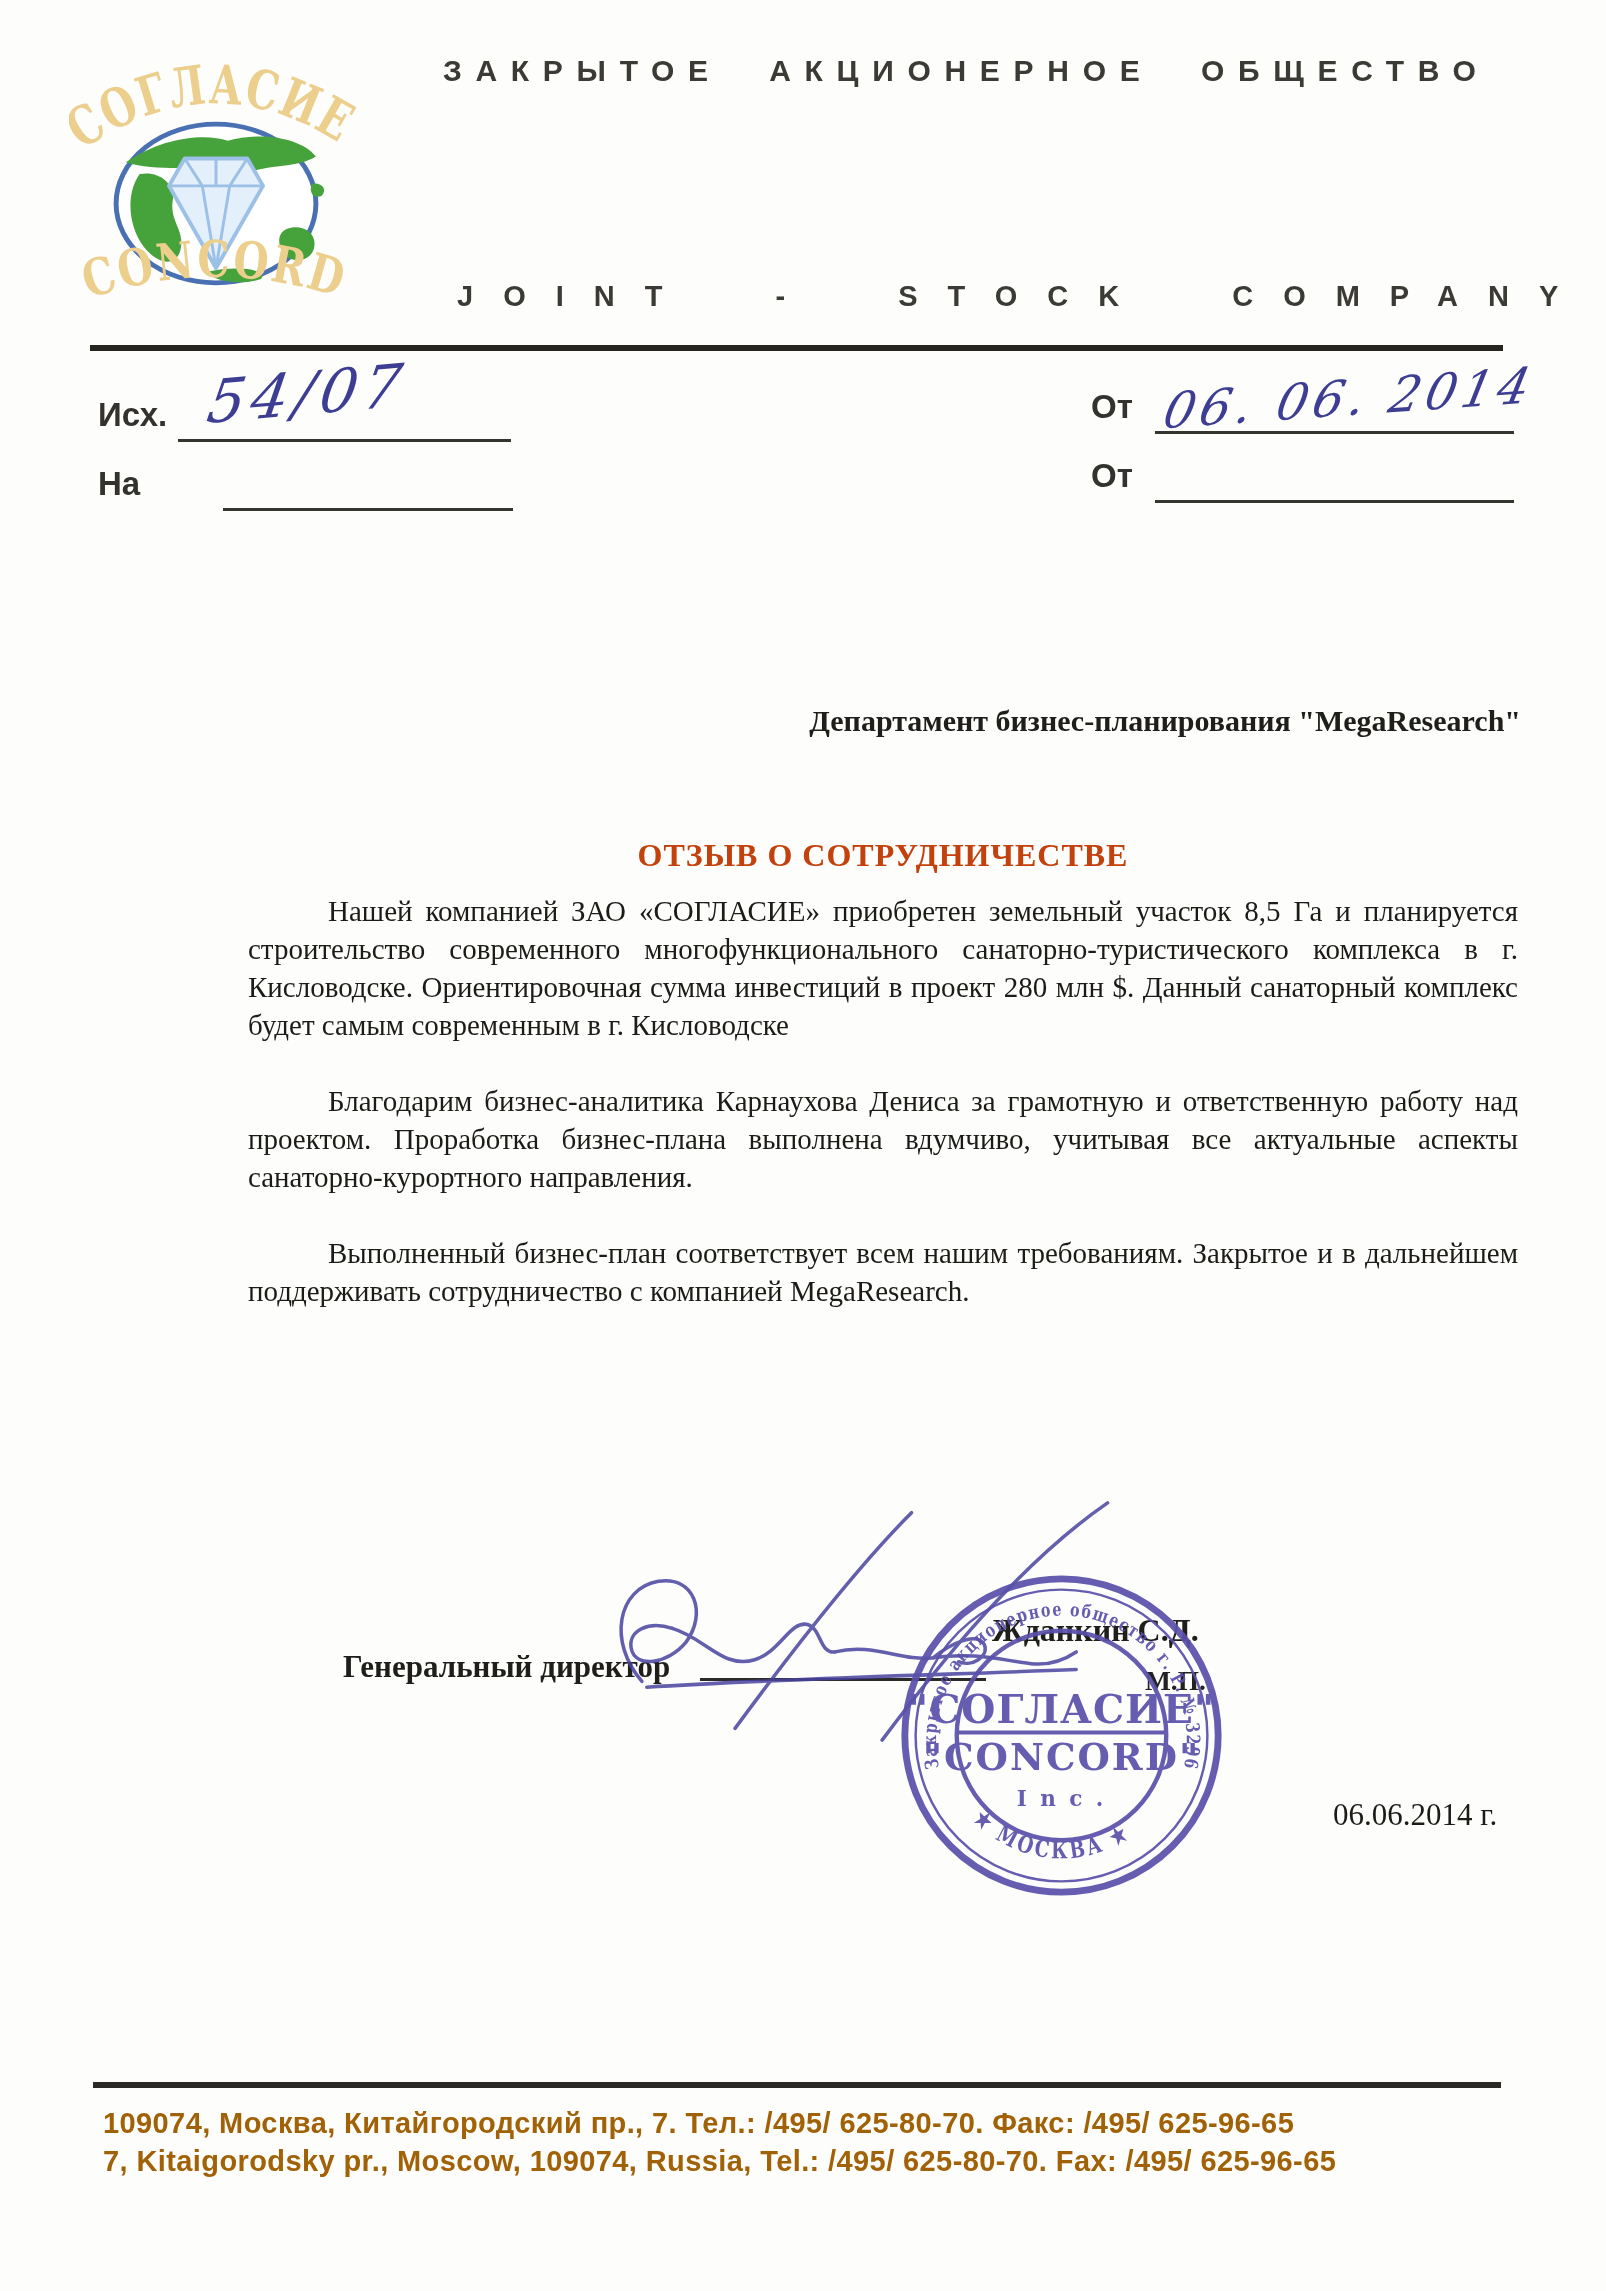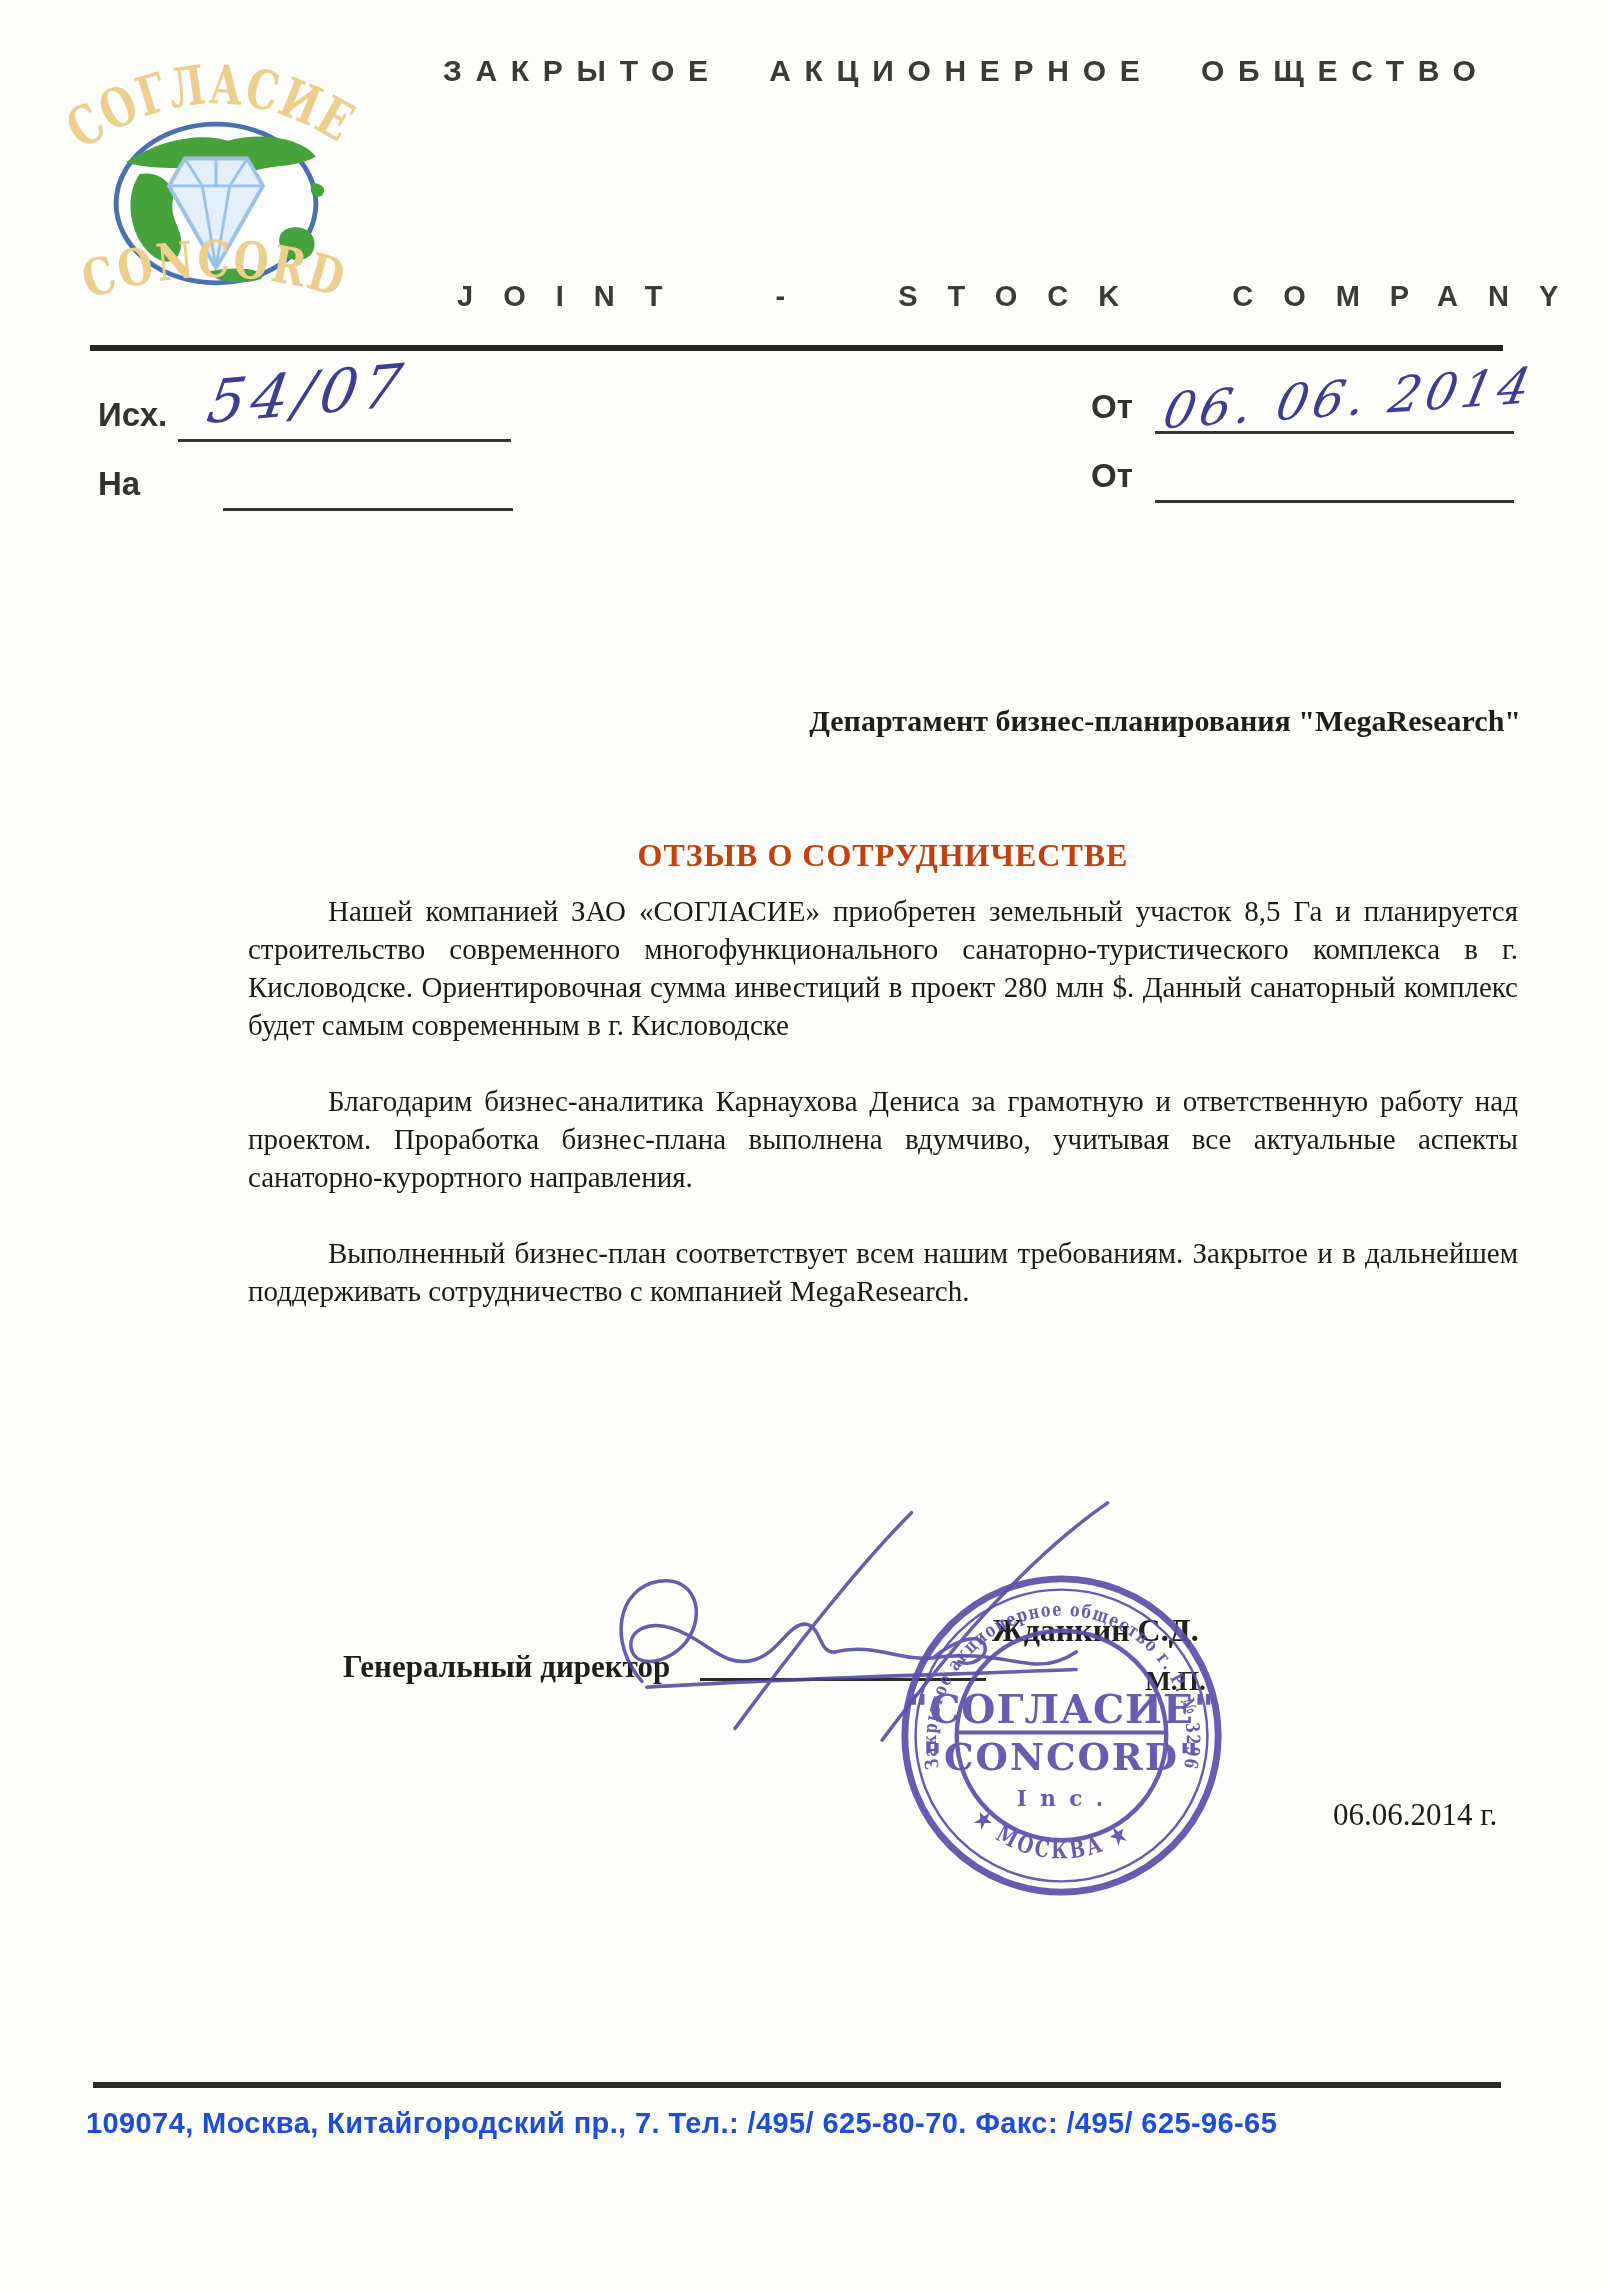--- a/index.html
+++ b/index.html
@@ -60,22 +60,22 @@
 
   
   .role{left:343px;top:1649px;font-weight:bold;font-size:31px;color:#1f1e1b;white-space:nowrap;}
   .sig-line{left:700px;top:1637px;width:286px;height:41px;border-bottom:3.9px solid #2b2a26;}
   .sig-name{left:992px;top:1612px;font-weight:bold;font-size:32px;color:#1f1e1b;white-space:nowrap;}
   .mp-mark{left:1145px;top:1666px;font-weight:bold;font-size:27.4px;color:#222;}
   .doc-date{left:1333px;top:1797px;font-size:31px;color:#1c1b18;white-space:nowrap;}
 
   
   .footer-line{
-    left:86px;font-family:"Liberation Sans", sans-serif;
-    font-weight:bold;font-size:29px;color:#1d4ed8;white-space:nowrap;letter-spacing:0.4px;
+    left:103px;font-family:"Liberation Sans", sans-serif;
+    font-weight:bold;font-size:29px;color:#a16207;white-space:nowrap;letter-spacing:0.4px;
   }
   .f1{top:2107px;}
   .f2{top:2145px;}
 
   svg text{font-family:"DejaVu Serif", serif;}
   .stamp-svg{opacity:0.92;}
 </style>
 </head>
 <body>
 
@@ -171,15 +171,16 @@
       <textPath href="#ringBot" startOffset="8" textLength="178" lengthAdjust="spacingAndGlyphs">★ МОСКВА ★</textPath>
     </text>
     <text x="168" y="155" text-anchor="middle" font-size="40" font-weight="bold" fill="#5a50ab" font-family="Liberation Sans, sans-serif" letter-spacing="1">"СОГЛАСИЕ"</text>
     <line x1="62" y1="165" x2="274" y2="165" stroke="#5a50ab" stroke-width="4"></line>
     <text x="168" y="203" text-anchor="middle" font-size="38" font-weight="bold" fill="#5a50ab" font-family="Liberation Sans, sans-serif" letter-spacing="2">"CONCORD"</text>
     <text x="168" y="240" text-anchor="middle" font-size="22" font-weight="bold" fill="#5a50ab" font-family="Liberation Sans, sans-serif" letter-spacing="3">I n c .</text>
   </svg>
 
   <div class="abs rule-foot"></div>
   <div class="abs footer-line f1">109074, Москва, Китайгородский пр., 7. Тел.: /495/ 625-80-70. Факс: /495/ 625-96-65</div>
+  <div class="abs footer-line f2">7, Kitaigorodsky pr., Moscow, 109074, Russia, Tel.: /495/ 625-80-70. Fax: /495/ 625-96-65</div>
 
 </div>
 
 
 </body></html>

